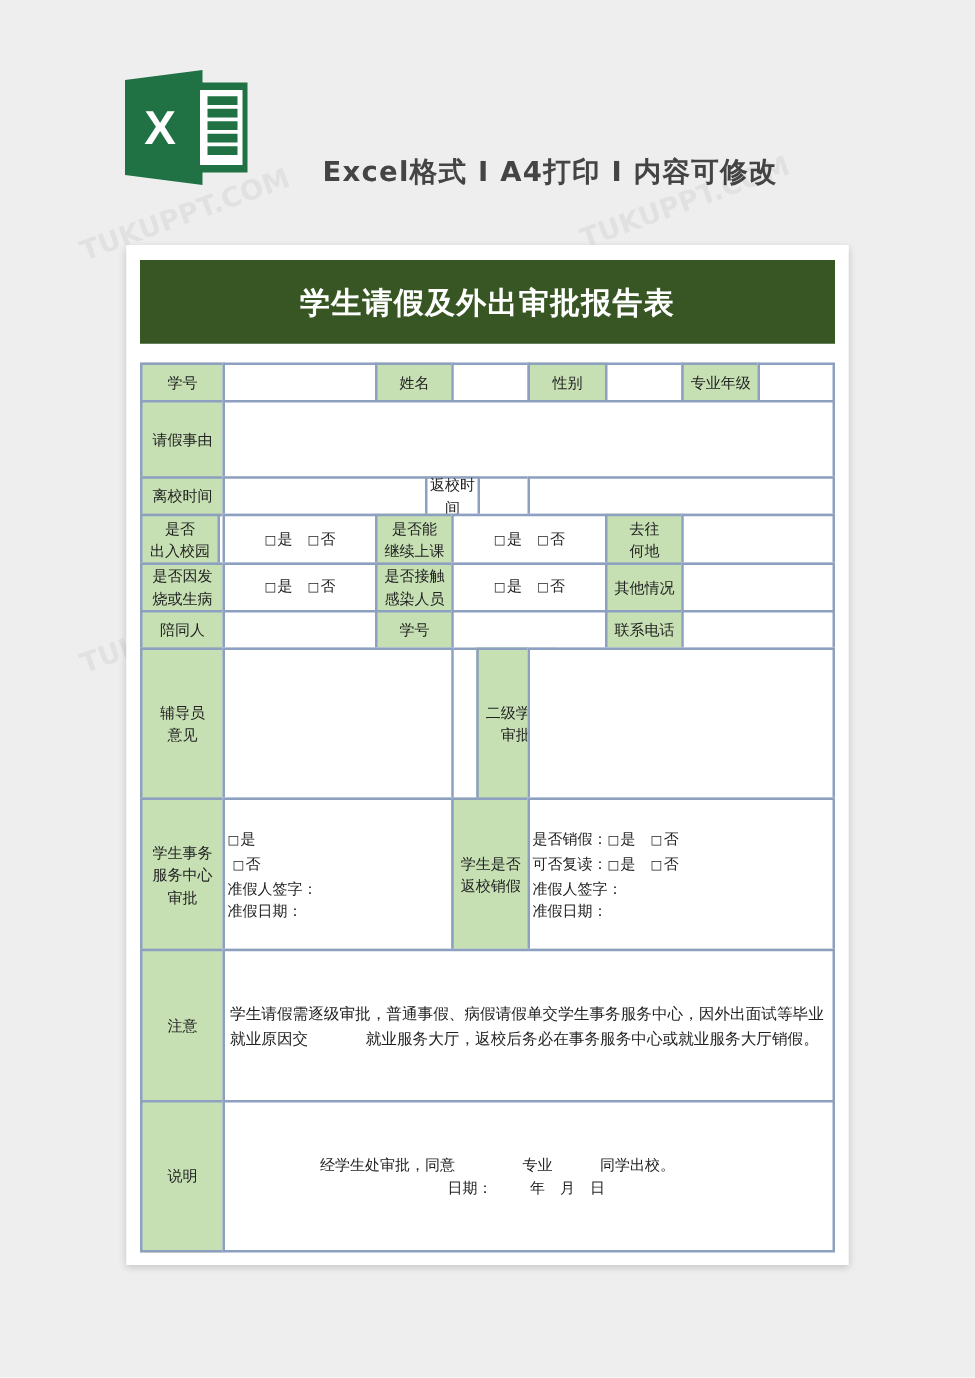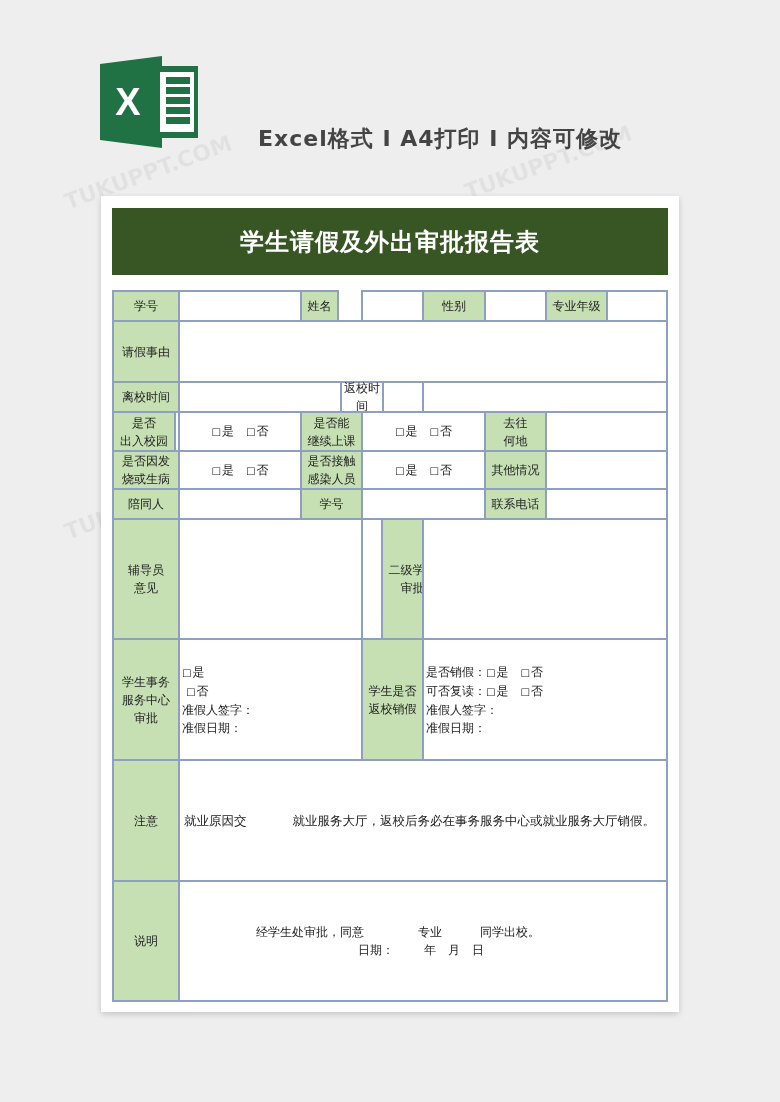--- a/index.html
+++ b/index.html
@@ -79,21 +79,21 @@
 <div class="wm" style="left:60px;top:490px;">TUKUPPT.COM</div>
 <div class="wm" style="left:460px;top:480px;">TUKUPPT.COM</div>
 <div class="wm" style="left:150px;top:790px;">TUKUPPT.COM</div>
 <div class="wm" style="left:470px;top:790px;">TUKUPPT.COM</div>
 
 <div class="paper"></div>
 <div class="doc-header">学生请假及外出审批报告表</div>
 
 <div class="cell lbl" style="left:112px;top:290px;width:68px;height:32px;">学号</div>
 <div class="cell" style="left:178px;top:290px;width:124px;height:32px;"></div>
-<div class="cell lbl" style="left:300px;top:290px;width:39px;height:32px;">姓名</div>
+<div class="cell lbl" style="left:300px;top:290px;width:63px;height:32px;">姓名</div>
 <div class="cell" style="left:361px;top:290px;width:63px;height:32px;"></div>
 <div class="cell lbl" style="left:422px;top:290px;width:64px;height:32px;">性别</div>
 <div class="cell" style="left:484px;top:290px;width:63px;height:32px;"></div>
 <div class="cell lbl" style="left:545px;top:290px;width:63px;height:32px;">专业年级</div>
 <div class="cell" style="left:606px;top:290px;width:62px;height:32px;"></div>
 
 <div class="cell lbl" style="left:112px;top:320px;width:68px;height:63px;">请假事由</div>
 <div class="cell" style="left:178px;top:320px;width:490px;height:63px;"></div>
 
 <div class="cell lbl" style="left:112px;top:381px;width:68px;height:32px;">离校时间</div>
@@ -200,20 +200,21 @@
     <span><span>是否销假：</span><span><span class="cb">□</span><span>是</span></span><span style="margin-left:12px;"><span class="cb">□</span><span>否</span></span></span>
     <span><span>可否复读：</span><span><span class="cb">□</span><span>是</span></span><span style="margin-left:12px;"><span class="cb">□</span><span>否</span></span></span>
     <span>准假人签字：</span>
     <span>准假日期：</span>
   </div>
 </div>
 
 <div class="cell lbl" style="left:112px;top:759px;width:68px;height:123px;">注意</div>
 <div class="cell left" style="left:178px;top:759px;width:490px;height:123px;">
   <div class="note-text">
+    <div>学生请假需逐级审批，普通事假、病假请假单交学生事务服务中心，因外出面试等毕业</div>
     <div><span>就业原因交</span><span style="display:inline-block;width:46px;"></span><span>就业服务大厅，返校后务必在事务服务中心或就业服务大厅销假。</span></div>
   </div>
 </div>
 
 <div class="cell lbl" style="left:112px;top:880px;width:68px;height:122px;">说明</div>
 <div class="cell" style="left:178px;top:880px;width:490px;height:122px;">
   <div style="width:100%; font-size:12px; line-height:18px;">
     <div style="padding-left:76px;text-align:left;">
       <span>经学生处审批，同意</span><span style="display:inline-block;width:54px;"></span><span>专业</span><span style="display:inline-block;width:38px;"></span><span>同学出校。</span>
     </div>

